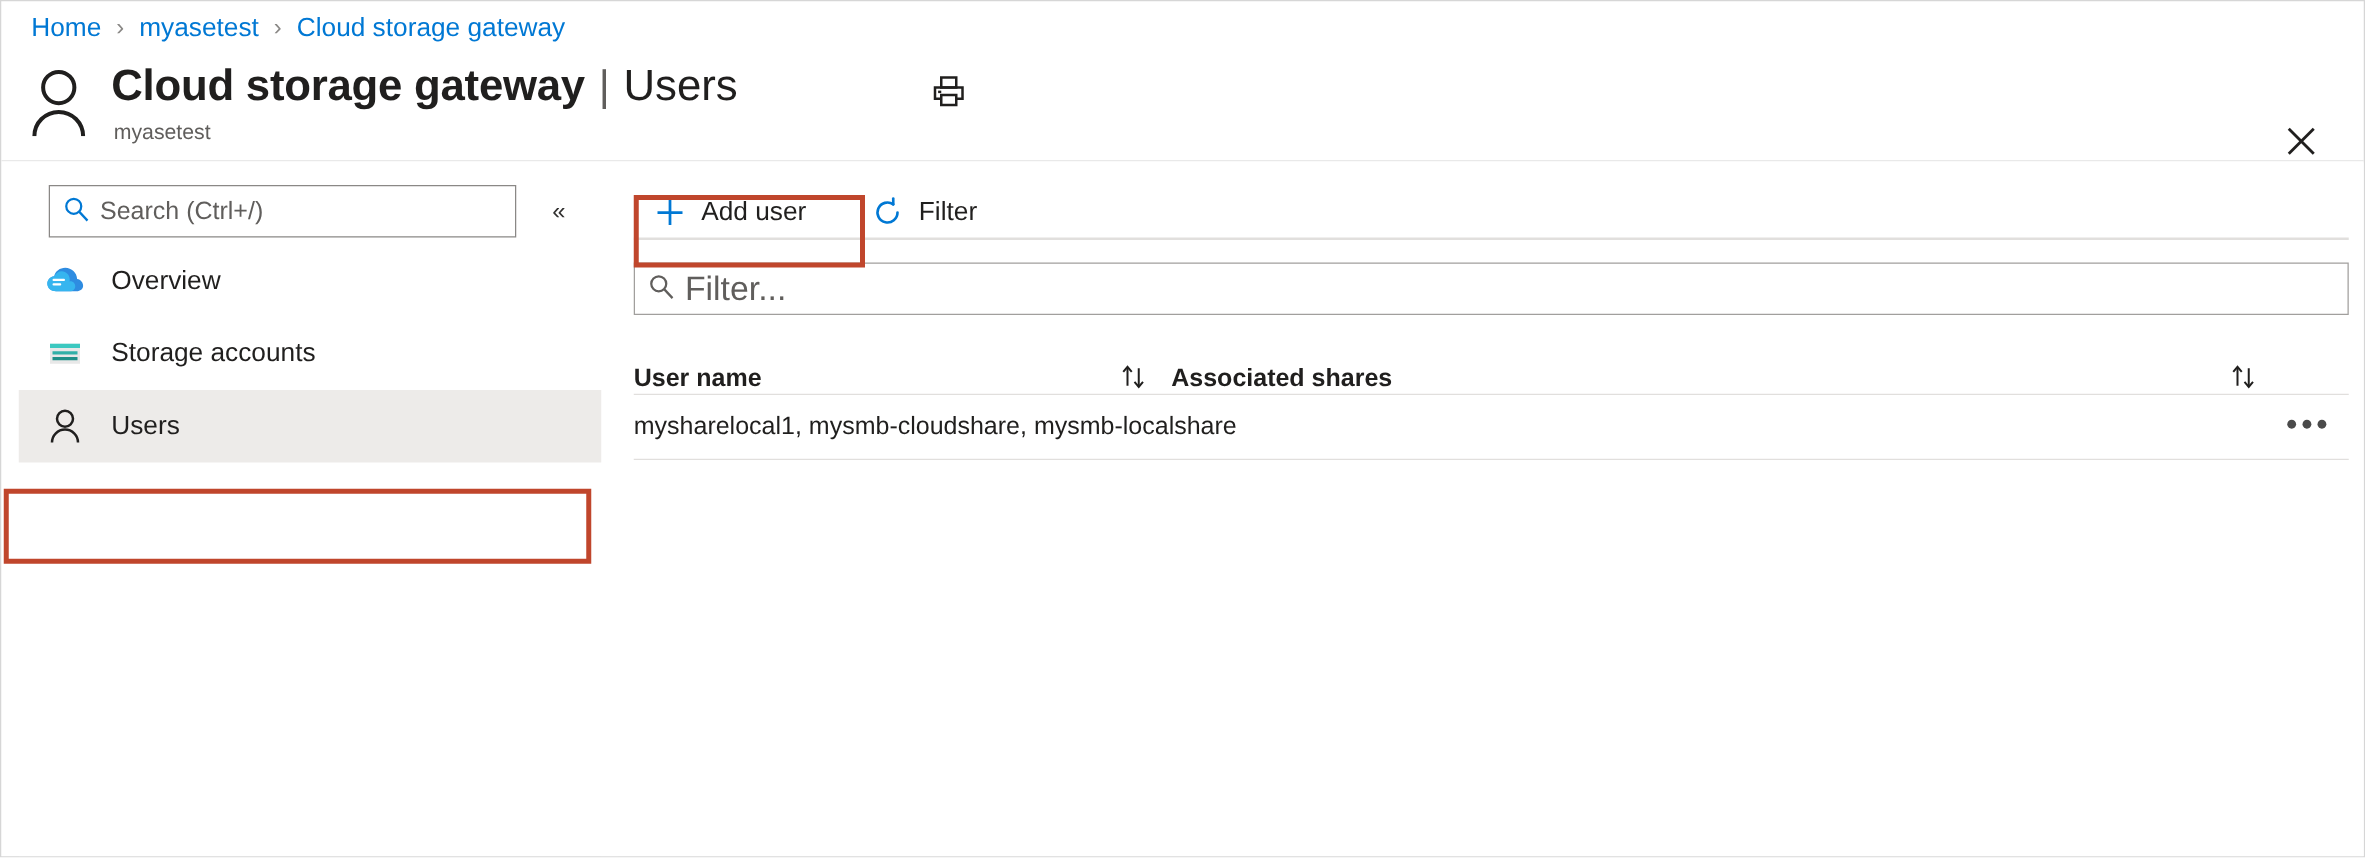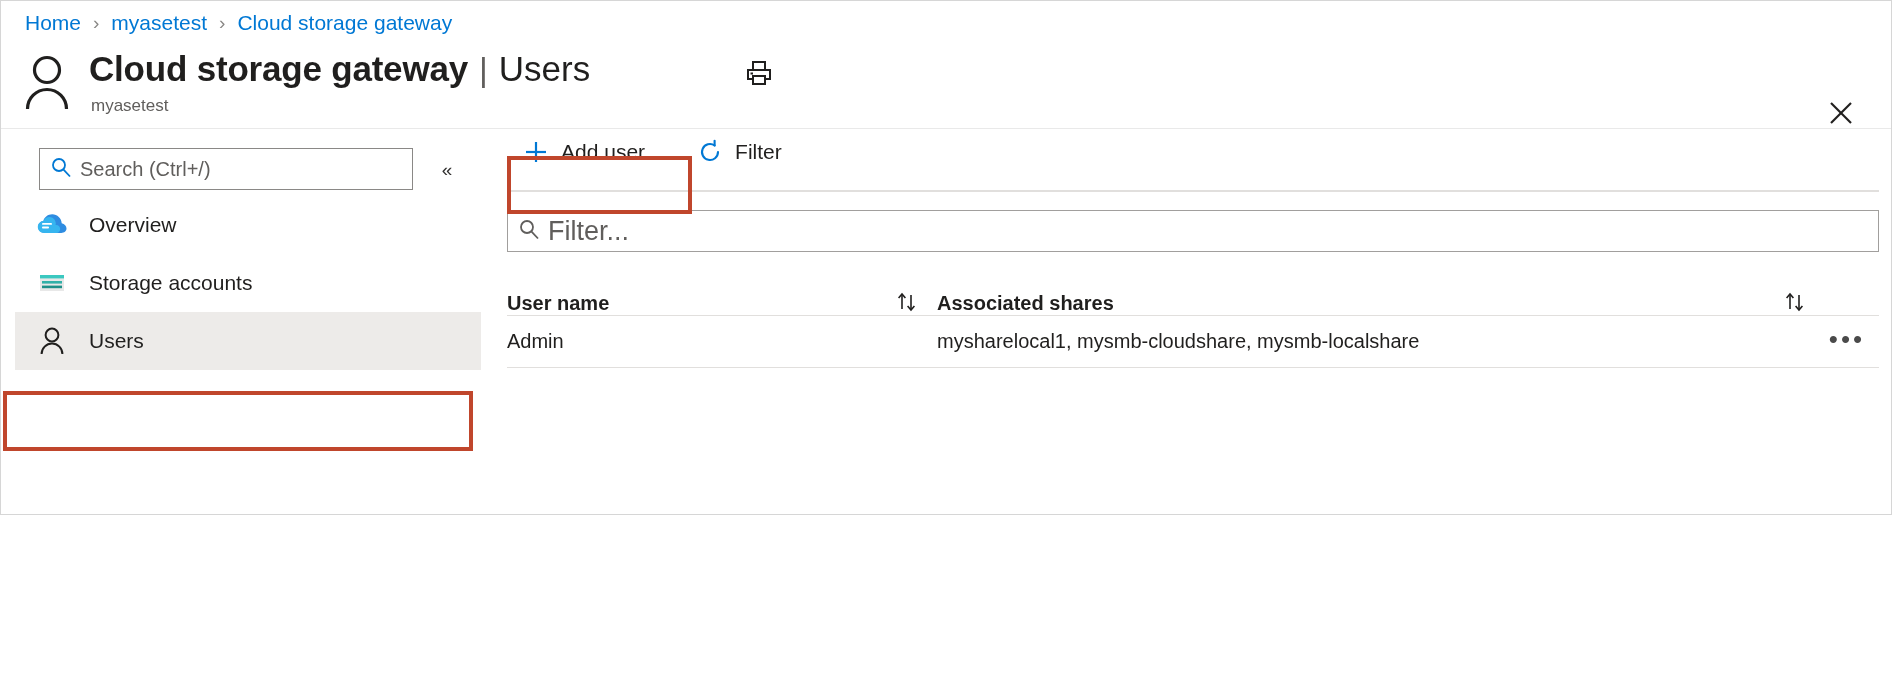--- a/index.html
+++ b/index.html
@@ -9,21 +9,21 @@
     height: 686px;
     background: #ffffff;
     font-family: "Liberation Sans", sans-serif;
     color: #1b1a19;
     overflow: hidden;
   }
 
   #page {
     position: relative;
     width: 1892px;
-    height: 515px;
+    height: 686px;
     background: #ffffff;
     border: 1px solid #d6d6d6;
     overflow: hidden;
   }
 
   
   .breadcrumb {
     position: absolute;
     left: 24px;
     top: 6px;
@@ -230,21 +230,21 @@
     bottom: 0;
     background: #ffffff;
   }
   .toolbar {
     position: absolute;
     left: 0;
     top: 0;
     right: 0;
     height: 62px;
     display: flex;
-    align-items: flex-start;
+    align-items: flex-end;
     padding-left: 28px;
     gap: 10px;
   }
   .tb-btn {
     height: 44px;
     display: flex;
     align-items: center;
     padding: 0 14px;
     cursor: pointer;
     gap: 12px;
@@ -514,23 +514,20 @@
               <polyline points="3.6,7 7,3 10.4,7" fill="none" stroke="#201f1e" stroke-width="1.6"></polyline>
               <line x1="16" y1="4" x2="16" y2="19" stroke="#201f1e" stroke-width="1.6"></line>
               <polyline points="12.6,15 16,19 19.4,15" fill="none" stroke="#201f1e" stroke-width="1.6"></polyline>
             </svg>
           </span>
         </div>
         <div class="col-menu"></div>
       </div>
 
       <div class="tbody-row">
-        <div class="col-user">
-          <span class="td-text">Admin</span>
-        </div>
         <div class="col-shares">
           <span class="td-text">mysharelocal1, mysmb-cloudshare, mysmb-localshare</span>
         </div>
         <div class="col-menu">
           <span class="ellipsis-btn">•••</span>
         </div>
       </div>
 
     </div>
   </div>

